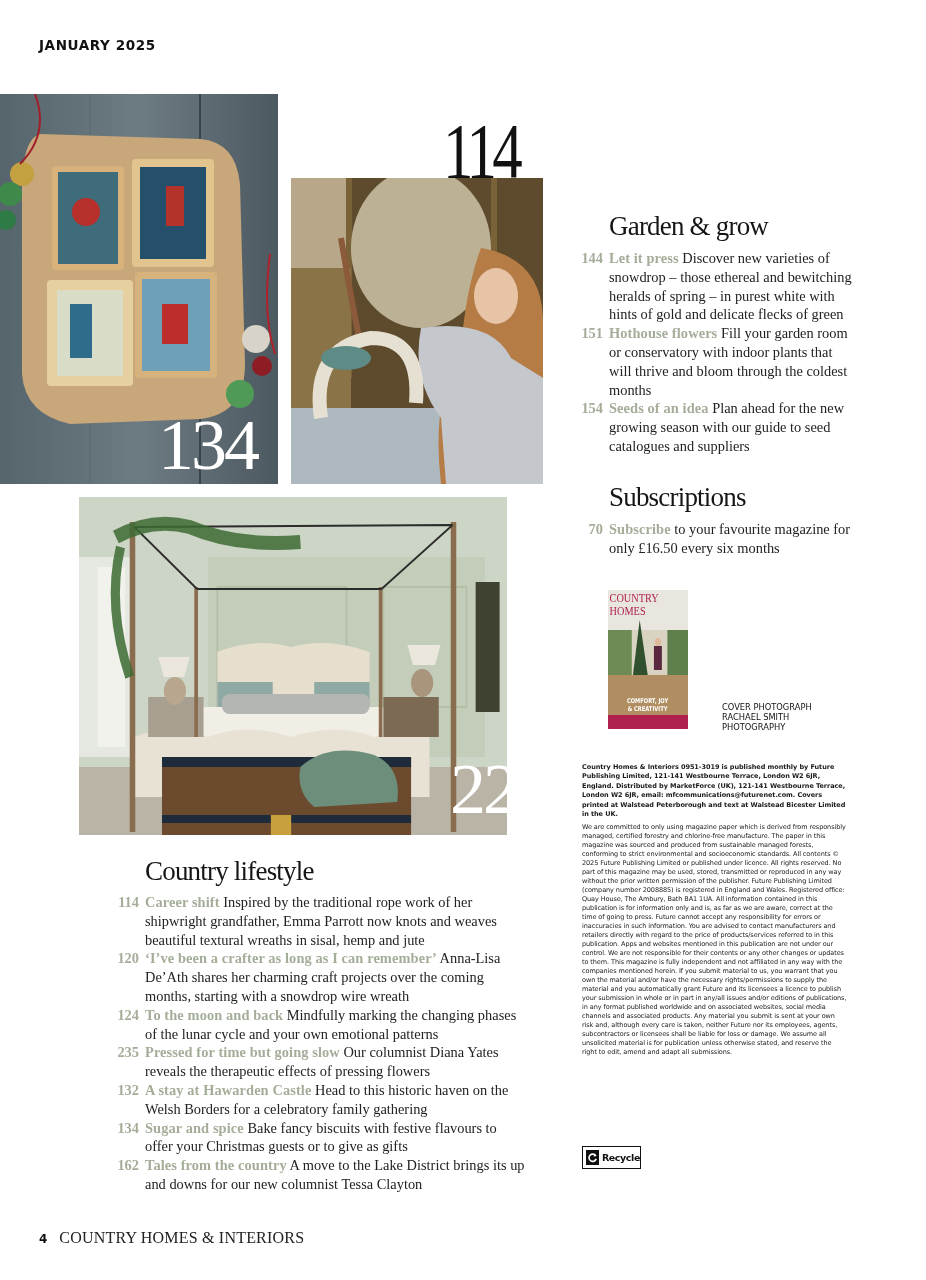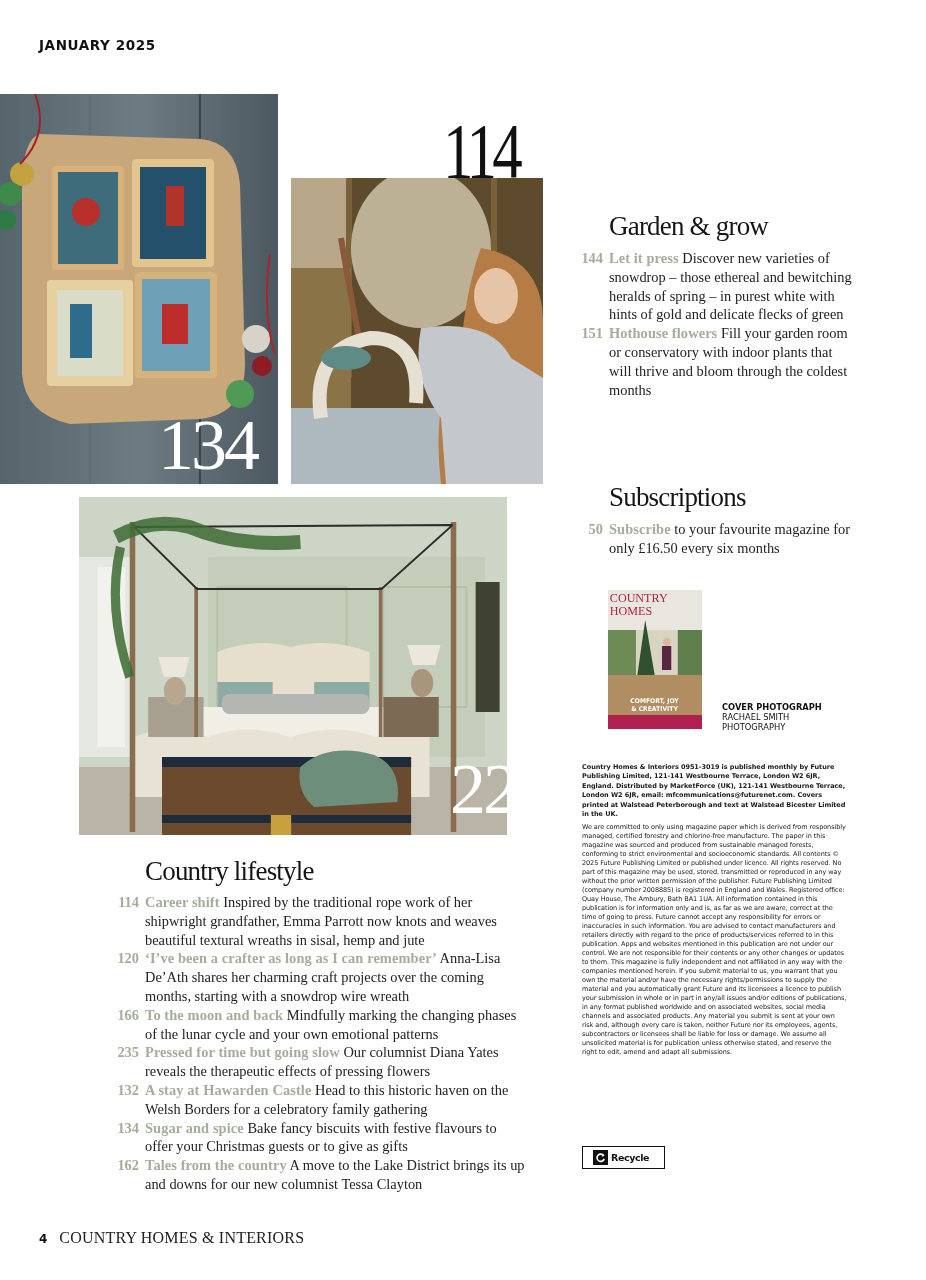--- a/index.html
+++ b/index.html
@@ -26,31 +26,31 @@
   .entry .headline { color: #a4ad99; font-weight: bold; letter-spacing: 0.1px; }
   .entry .desc { color: #222; }
 
   #lifestyle-list { left: 145px; top: 893px; width: 380px; }
   #lifestyle-list .page { left: -40px; width: 34px; }
   #garden-list { left: 609px; top: 249px; width: 245px; }
   #garden-list .page { left: -40px; width: 34px; }
   #subs-list { left: 609px; top: 520px; width: 250px; }
   #subs-list .page { left: -40px; width: 34px; }
 
-  .cover { position: absolute; left: 608px; top: 590px; width: 94px; height: 139px; overflow: hidden; }
+  .cover { position: absolute; left: 608px; top: 590px; width: 80px; height: 139px; overflow: hidden; }
   .cover svg { width: 100%; height: 100%; display: block; }
   .cover-credit { position: absolute; left: 722px; top: 702px; font-family: "DejaVu Sans", sans-serif; font-size: 8.3px; line-height: 10px; color: #111; }
-  .cover-credit .lbl { font-weight: bold; display: block; }
+  .cover-credit .lbl { font-weight: normal; display: block; }
   .cover-credit .name { display: block; }
 
   .legal { position: absolute; left: 582px; top: 763px; width: 266px; font-family: "DejaVu Sans", sans-serif; color: #1a1a1a; }
   .legal .publisher { font-size: 6.5px; line-height: 9.4px; font-weight: bold; letter-spacing: -0.05px; }
   .legal .disclaimer { font-size: 6.5px; line-height: 9px; margin-top: 4px; letter-spacing: -0.08px; }
 
-  .recycle { position: absolute; left: 582px; top: 1146px; width: 83px; height: 23px; border: 1.5px solid #111; display: flex; align-items: center; padding-left: 10px; gap: 3px; }
+  .recycle { position: absolute; left: 582px; top: 1146px; width: 59px; height: 23px; border: 1.5px solid #111; display: flex; align-items: center; padding-left: 3px; gap: 3px; }
   .recycle .ricon { width: 15px; height: 15px; background: #111; display: flex; align-items: center; justify-content: center; }
   .recycle .rlabel { font-family: "DejaVu Sans", sans-serif; font-weight: bold; font-size: 9.5px; letter-spacing: -0.4px; color: #111; }
 
   .footer { position: absolute; left: 39px; top: 1229px; display: flex; align-items: baseline; gap: 12px; }
   .footer .folio { font-family: "DejaVu Sans", sans-serif; font-weight: bold; font-size: 12px; color: #111; }
   .footer .mag { font-family: "Liberation Serif", serif; font-size: 16px; letter-spacing: 0.2px; color: #222; }
 </style>
 </head>
 <body>
 
@@ -148,25 +148,26 @@
     <rect x="208" y="318" width="22" height="20" fill="#c9a13c"></rect>
     <path d="M240 270 Q270 245 320 258 Q350 270 345 305 L255 310 Q235 295 240 270 Z" fill="#6d8e7b"></path>
   </svg>
   <div class="photo-number" style="left:371px; top:256px; font-size:72px;">22</div>
 </div>
 
 <div class="section-title" style="left:609px; top:211px;">Garden &amp; grow</div>
 <div class="entries" id="garden-list">
   <div class="entry"><span class="page">144</span><span class="headline">Let it press</span> <span class="desc">Discover new varieties of snowdrop – those ethereal and bewitching heralds of spring – in purest white with hints of gold and delicate flecks of green</span></div>
   <div class="entry"><span class="page">151</span><span class="headline">Hothouse flowers</span> <span class="desc">Fill your garden room or conservatory with indoor plants that will thrive and bloom through the coldest months</span></div>
+  <div class="entry"><span class="page">154</span><span class="headline">Seeds of an idea</span> <span class="desc">Plan ahead for the new growing season with our guide to seed catalogues and suppliers</span></div>
 </div>
 
 <div class="section-title" style="left:609px; top:482px;">Subscriptions</div>
 <div class="entries" id="subs-list">
-  <div class="entry"><span class="page">50</span><span class="headline">Subscribe</span> <span class="desc">to your favourite magazine for only £16.50 every six months</span></div>
+  <div class="entry"><span class="page">70</span><span class="headline">Subscribe</span> <span class="desc">to your favourite magazine for only £16.50 every six months</span></div>
 </div>
 
 <div class="cover">
   <svg viewBox="0 0 101 139" preserveAspectRatio="none">
     <rect width="101" height="139" fill="#d9d3c2"></rect>
     <rect x="0" y="0" width="101" height="40" fill="#e8e6df"></rect>
     <rect x="0" y="40" width="30" height="50" fill="#6f8b55"></rect>
     <rect x="75" y="40" width="26" height="50" fill="#5f7f4c"></rect>
     <path d="M40 30 L30 95 L52 95 Z" fill="#31502e"></path>
     <rect x="58" y="56" width="10" height="24" fill="#5a2740"></rect>
@@ -197,21 +198,21 @@
         <path d="M8 1.5 L10.5 4.3 L7.2 4.8 Z" fill="#fff"></path>
       </svg>
   </span>
   <span class="rlabel">Recycle</span>
 </div>
 
 <div class="section-title" style="left:145px; top:856px;">Country lifestyle</div>
 <div class="entries" id="lifestyle-list">
   <div class="entry"><span class="page">114</span><span class="headline">Career shift</span> <span class="desc">Inspired by the traditional rope work of her shipwright grandfather, Emma Parrott now knots and weaves beautiful textural wreaths in sisal, hemp and jute</span></div>
   <div class="entry"><span class="page">120</span><span class="headline">‘I’ve been a crafter as long as I can remember’</span> <span class="desc">Anna-Lisa De’Ath shares her charming craft projects over the coming months, starting with a snowdrop wire wreath</span></div>
-  <div class="entry"><span class="page">166</span><span class="headline">To the moon and back</span> <span class="desc">Mindfully marking the changing phases of the lunar cycle and your own emotional patterns</span></div>
+  <div class="entry"><span class="page">124</span><span class="headline">To the moon and back</span> <span class="desc">Mindfully marking the changing phases of the lunar cycle and your own emotional patterns</span></div>
   <div class="entry"><span class="page">235</span><span class="headline">Pressed for time but going slow</span> <span class="desc">Our columnist Diana Yates reveals the therapeutic effects of pressing flowers</span></div>
   <div class="entry"><span class="page">132</span><span class="headline">A stay at Hawarden Castle</span> <span class="desc">Head to this historic haven on the Welsh Borders for a celebratory family gathering</span></div>
   <div class="entry"><span class="page">134</span><span class="headline">Sugar and spice</span> <span class="desc">Bake fancy biscuits with festive flavours to offer your Christmas guests or to give as gifts</span></div>
   <div class="entry"><span class="page">162</span><span class="headline">Tales from the country</span> <span class="desc">A move to the Lake District brings its up and downs for our new columnist Tessa Clayton</span></div>
 </div>
 
 <div class="footer">
   <span class="folio">4</span>
   <span class="mag">COUNTRY HOMES &amp; INTERIORS</span>
 </div>

